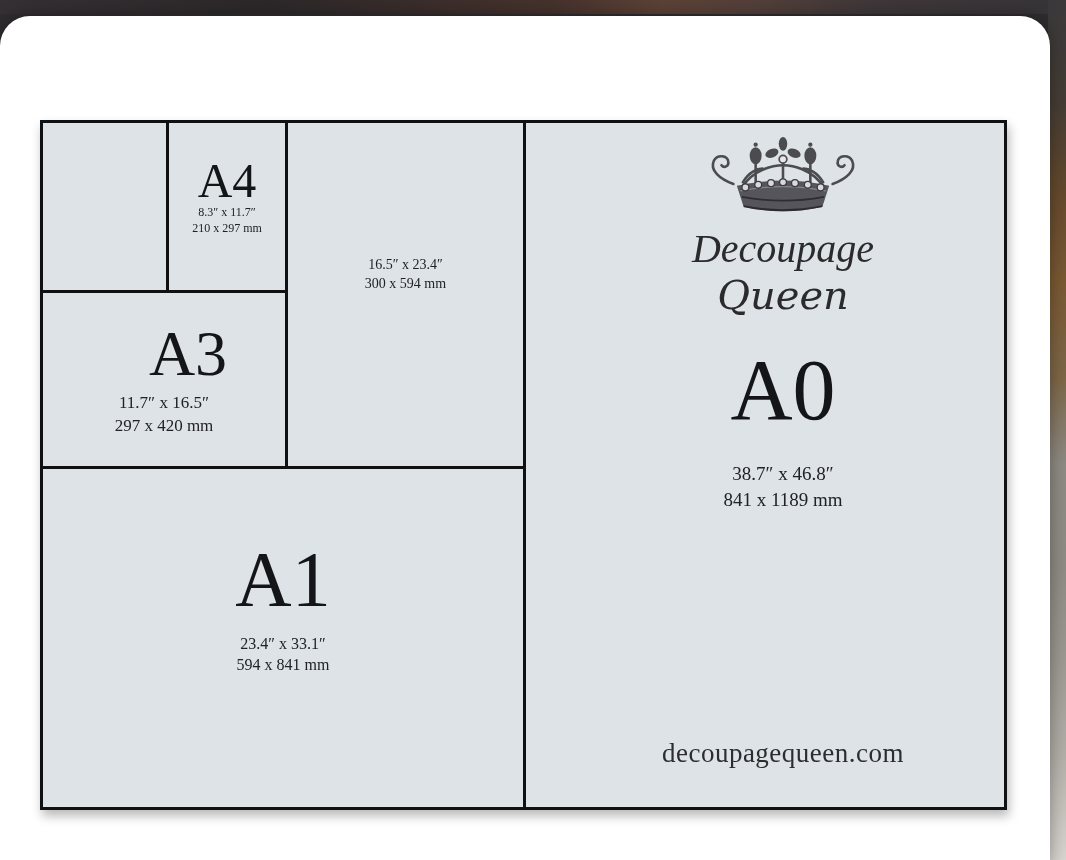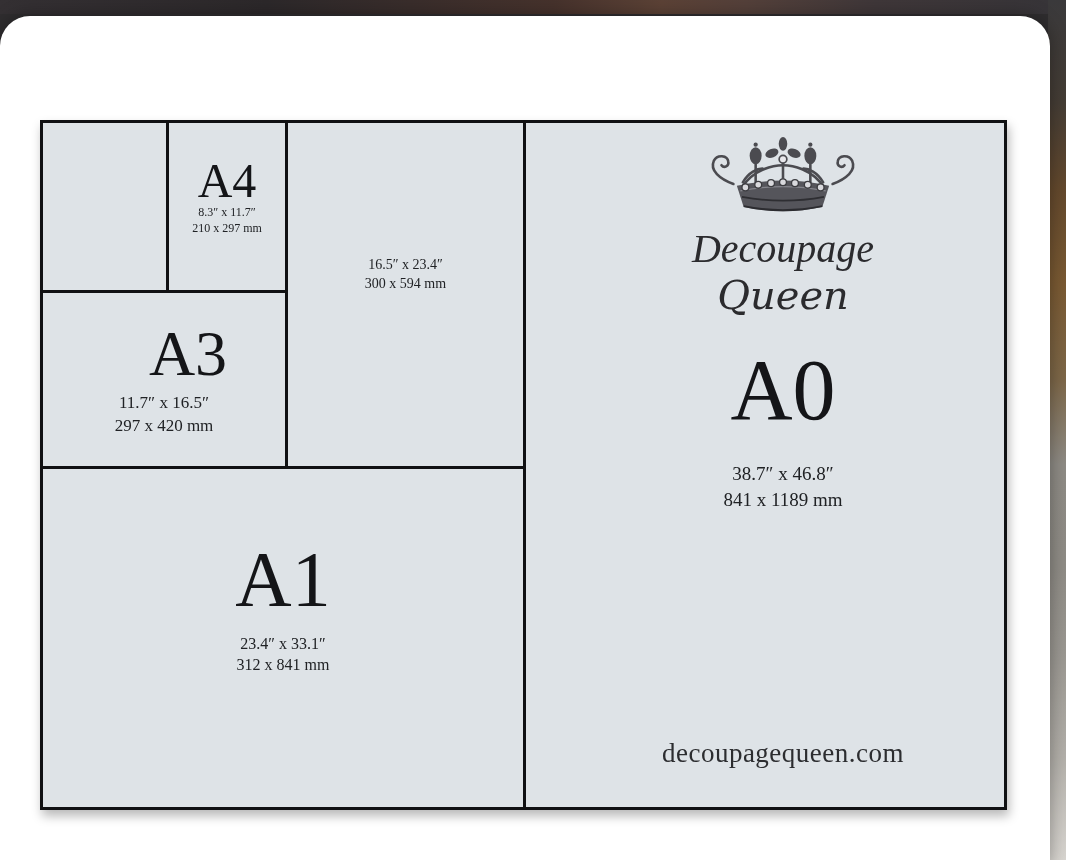--- a/index.html
+++ b/index.html
@@ -120,21 +120,21 @@
           <div class="size-dims dims-a2">
             <div>16.5″ x 23.4″</div>
             <div>300 x 594 mm</div>
           </div>
         </div>
 
         <div class="cell cell-a1">
           <div class="size-label lbl-a1">A1</div>
           <div class="size-dims dims-a1">
             <div>23.4″ x 33.1″</div>
-            <div>312 x 841 mm</div>
+            <div>594 x 841 mm</div>
           </div>
         </div>
 
         <div class="cell cell-a0">
           <svg class="crown" viewBox="0 0 220 110" width="188" height="94" aria-hidden="true">
             <g stroke="#4b4b50" fill="none" stroke-width="3" stroke-linecap="round">
               <path d="M52,62 C36,56 24,46 29,35 C33,27 45,28 46,36 C47,41 41,44 38,40"></path>
               <path d="M168,62 C184,56 196,46 191,35 C187,27 175,28 174,36 C173,41 179,44 182,40"></path>
               <path d="M62,66 C76,44 100,40 110,40 C120,40 144,44 158,66"></path>
               <path d="M63,60 C70,48 80,44 86,44"></path>

